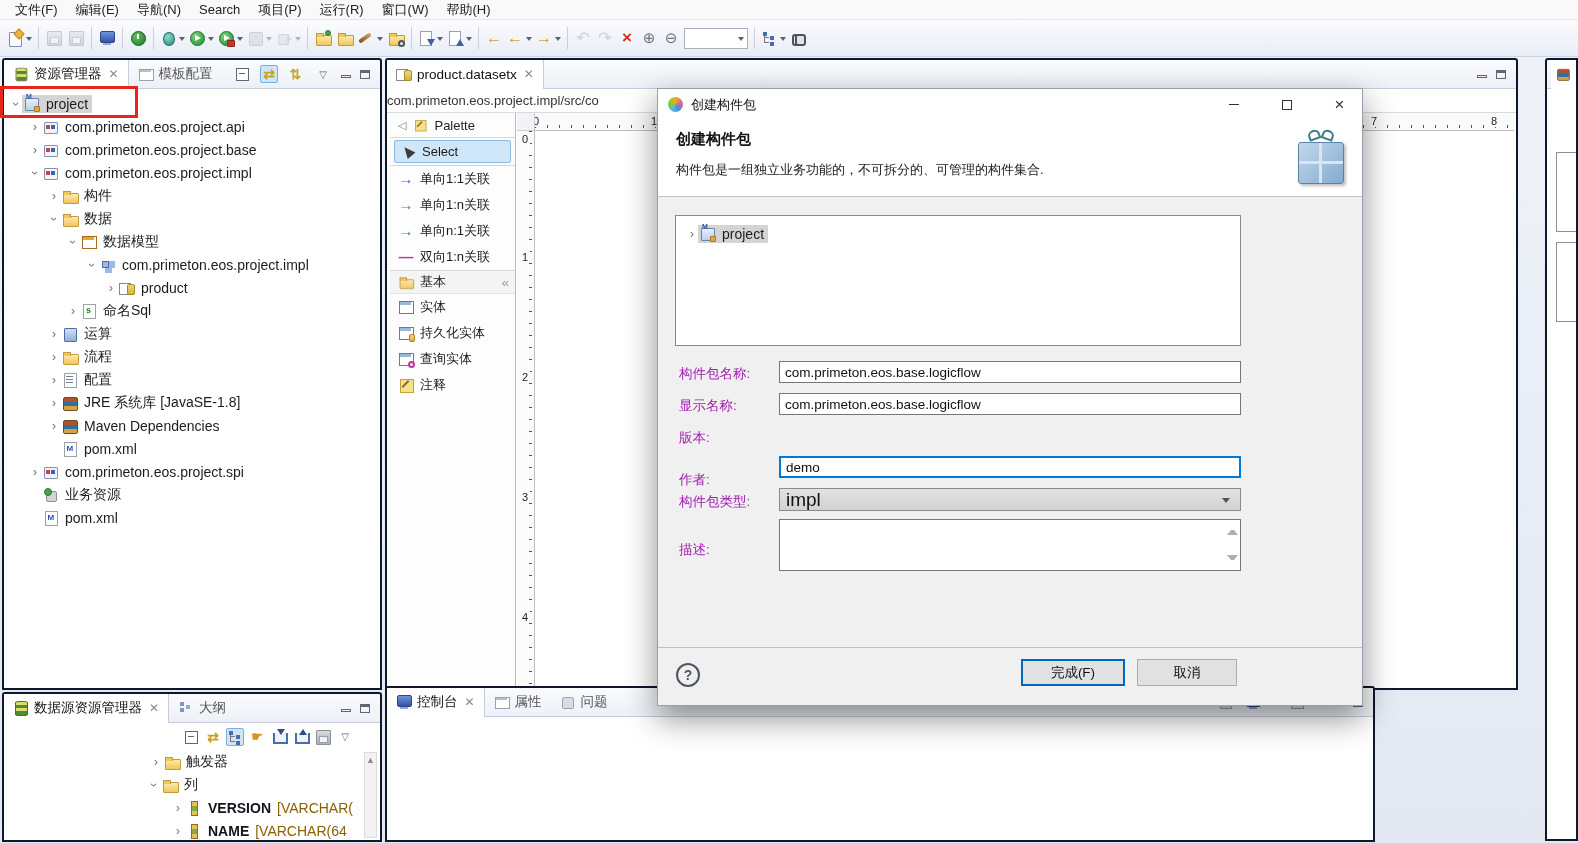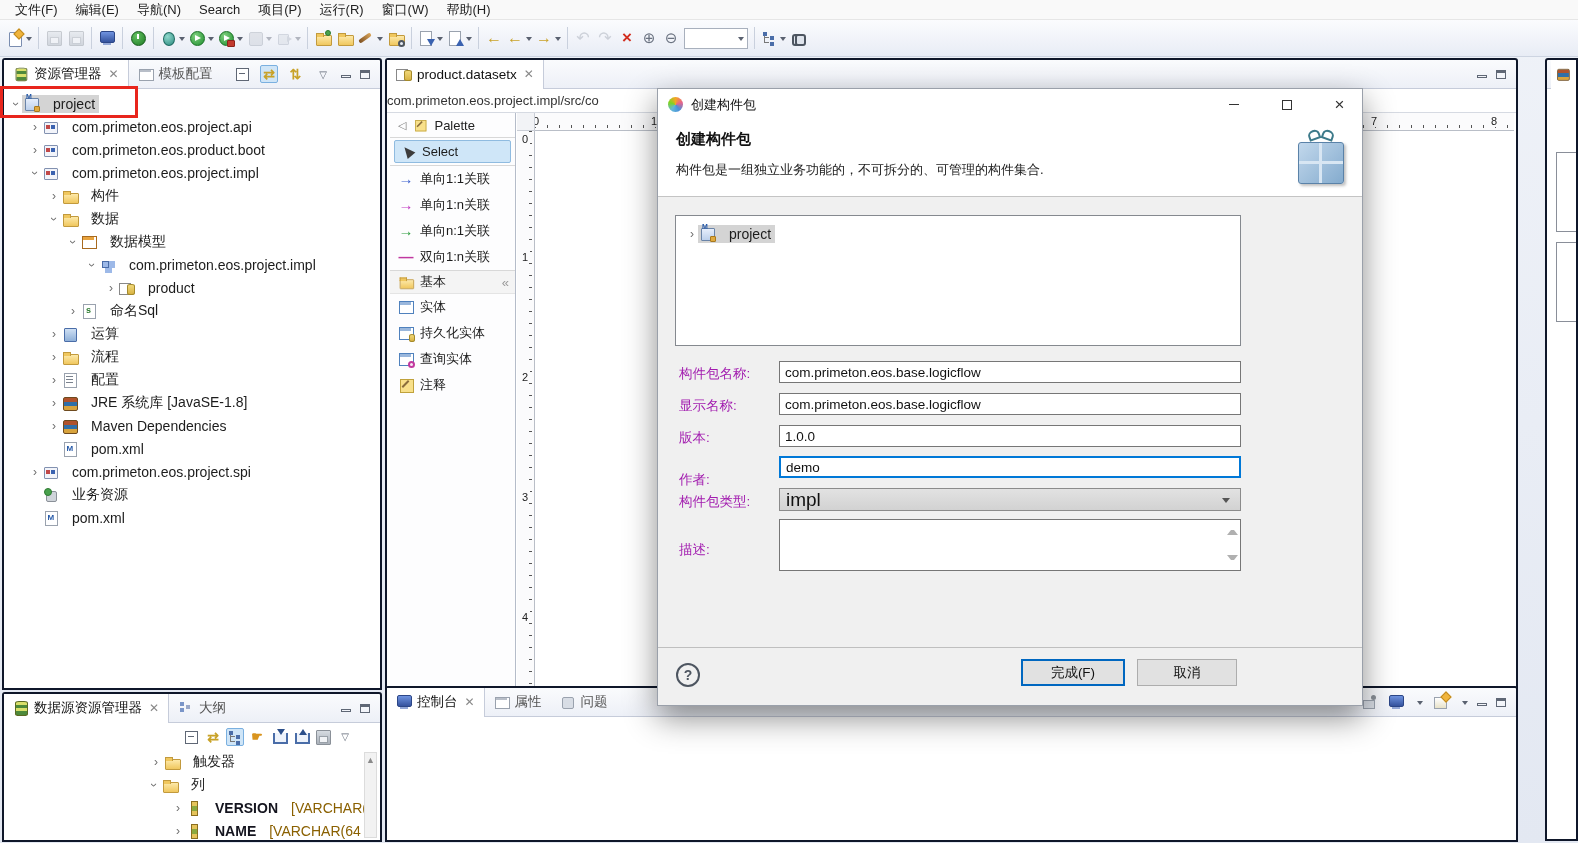--- a/index.html
+++ b/index.html
@@ -70,21 +70,21 @@
   .i{width:16px;height:16px;position:relative;display:inline-block;flex:none}
   .sq-collapse::before{content:"";position:absolute;left:2px;top:2px;width:11px;height:11px;border:1px solid #5f6775;background:#fff}
   .sq-collapse::after{content:"";position:absolute;left:5px;top:7px;width:6px;height:1px;background:#5f6775}
   .ref{color:#c8a227;font-size:14px;font-weight:bold;transform:rotate(90deg);display:inline-block}
 
   
   .trow{height:23px;display:flex;align-items:center;font-size:14px;white-space:nowrap}
   .chev{width:12px;flex:none;text-align:center;color:#6e6e6e;font-size:12px;line-height:12px;display:inline-block}
   .chev.exp{transform:rotate(90deg)}
   .chev.hid{visibility:hidden}
-  .tin{display:flex;align-items:center;gap:13px;padding:1px 4px 1px 2px}
+  .tin{display:flex;align-items:center;gap:6px;padding:1px 4px 1px 2px}
   .sel .tin{background:#d4d4d4}
   
   .i-proj::before{content:"";position:absolute;left:1px;top:2px;width:12px;height:11px;background:linear-gradient(#e6eefb,#bcd0ec);border:1px solid #6a84a8;border-radius:1px}
   .i-proj::after{content:"M";position:absolute;left:2px;top:-3px;font-size:7px;font-weight:bold;color:#2458a8}
   .i-proj b{position:absolute;right:0;bottom:0;width:6px;height:6px;background:#e0a93e;border:1px solid #a8791d;border-radius:1px}
   .i-mod::before{content:"";position:absolute;left:1px;top:3px;width:12px;height:10px;background:#f2f4fa;border:1px solid #8291b0;border-radius:1px}
   .i-mod::after{content:"";position:absolute;left:3px;top:6px;width:4px;height:4px;background:#c14848;box-shadow:5px 0 0 #3a62b0}
   .i-table::before{content:"";position:absolute;left:1px;top:2px;width:13px;height:11px;background:#fff;border:1px solid #a86a1f}
   .i-table::after{content:"";position:absolute;left:2px;top:3px;width:11px;height:3px;background:#e8a33d}
   .i-pkg::before{content:"";position:absolute;left:2px;top:4px;width:5px;height:5px;background:#9db9e8;border:1px solid #4a6da8;box-shadow:6px 0 0 #9db9e8,3px 5px 0 #9db9e8}
@@ -143,21 +143,21 @@
   .i-note::after{content:"";position:absolute;left:3px;top:6px;width:9px;height:2px;background:#8a6d3b;transform:rotate(-45deg)}
   #canvas{position:absolute;left:130px;top:53px;right:2px;bottom:2px;background:#fff}
   #hruler{position:absolute;left:18px;top:0;right:0;height:18px;background:#fbfbfc;border-bottom:1px solid #b9bec7}
   #hruler .ticks{position:absolute;left:0;right:0;bottom:2px;height:3px;background:repeating-linear-gradient(90deg,#555 0 1px,transparent 1px 12px)}
   #vruler{position:absolute;left:0;top:18px;width:18px;bottom:0;background:#fbfbfc;border-right:1px solid #b9bec7}
   #vruler .ticks{position:absolute;top:0;bottom:0;right:2px;width:3px;background:repeating-linear-gradient(180deg,#555 0 1px,transparent 1px 12px)}
   .rnum{position:absolute;font-size:11px;color:#222;background:#fbfbfc;padding:0 2px}
   #corner{position:absolute;left:0;top:0;width:18px;height:18px;background:#f2f3f6;border-right:1px solid #c9cdd5;border-bottom:1px solid #c9cdd5}
 
   
-  #console{left:385px;top:686px;width:1133px;height:156px}
+  #console{left:385px;top:686px;width:990px;height:156px}
   #console .msg{font-size:13px;padding:6px 0 4px 6px;border-bottom:1px solid #8f8f8f;margin-right:2px}
   .pin::before{content:"";position:absolute;left:2px;top:6px;width:10px;height:7px;background:#d8dde5;border:1px solid #9aa2ae}
   .pin::after{content:"";position:absolute;right:1px;top:1px;width:5px;height:5px;background:#8a9098;border-radius:50%}
   .newcons::before{content:"";position:absolute;left:1px;top:3px;width:11px;height:10px;background:linear-gradient(#fff,#e8e2c8);border:1px solid #9aa2ae}
   .newcons::after{content:"";position:absolute;right:-1px;top:-1px;width:6px;height:6px;background:#f0b43c;border:1px solid #c08a1e;transform:rotate(45deg)}
 
   
   #rightpanel{left:1545px;top:58px;width:33px;height:783px;border-radius:3px 0 0 0;overflow:hidden}
   #rightpanel .tabbar{border-radius:3px 0 0 0;padding-left:4px}
   .rbox{position:absolute;left:9px;width:40px;height:80px;background:#fff;border:1px solid #8a8f99}
@@ -371,21 +371,21 @@
         <span class="chev">›</span>
         <span class="tin">
           <span class="i i-mod"></span>
           <span>com.primeton.eos.project.api</span>
         </span>
       </div>
     <div class="trow" style="padding-left:25px">
         <span class="chev">›</span>
         <span class="tin">
           <span class="i i-mod"></span>
-          <span>com.primeton.eos.product.boot</span>
+          <span>com.primeton.eos.project.base</span>
         </span>
       </div>
     <div class="trow" style="padding-left:25px">
         <span class="chev exp">›</span>
         <span class="tin">
           <span class="i i-mod"></span>
           <span>com.primeton.eos.project.impl</span>
         </span>
       </div>
     <div class="trow" style="padding-left:44px">
@@ -751,21 +751,20 @@
     </div>
   </div>
 
   <span class="flabel" style="top:276px">构件包名称:</span>
   <input class="finput" style="top: 272px;" value="com.primeton.eos.base.logicflow">
 
   <span class="flabel" style="top:308px">显示名称:</span>
   <input class="finput" style="top: 304px;" value="com.primeton.eos.base.logicflow">
 
   <span class="flabel" style="top:340px">版本:</span>
-  <input class="finput" style="top: 336px;" value="1.0.0">
 
   <span class="flabel" style="top:382px">作者:</span>
   <input class="finput focus" style="top: 367px;" value="demo">
 
   <span class="flabel" style="top:404px">构件包类型:</span>
   <div id="combo" style="top:399px">
     <span class="cv">impl</span>
     <span class="cchev"></span>
   </div>
 

